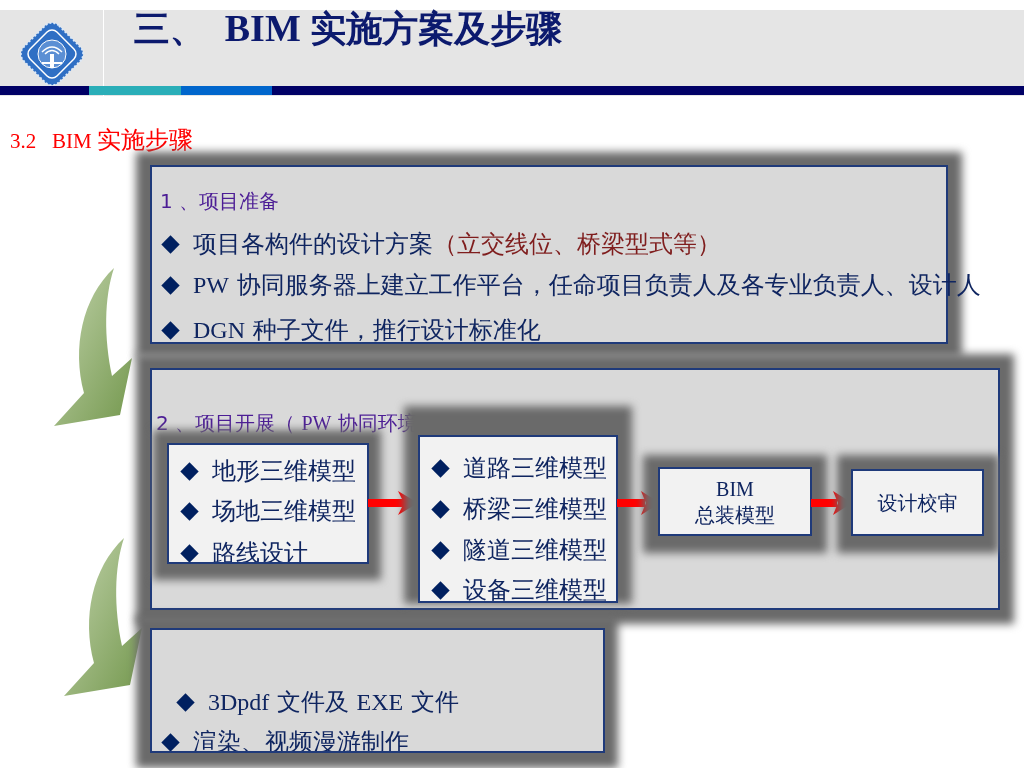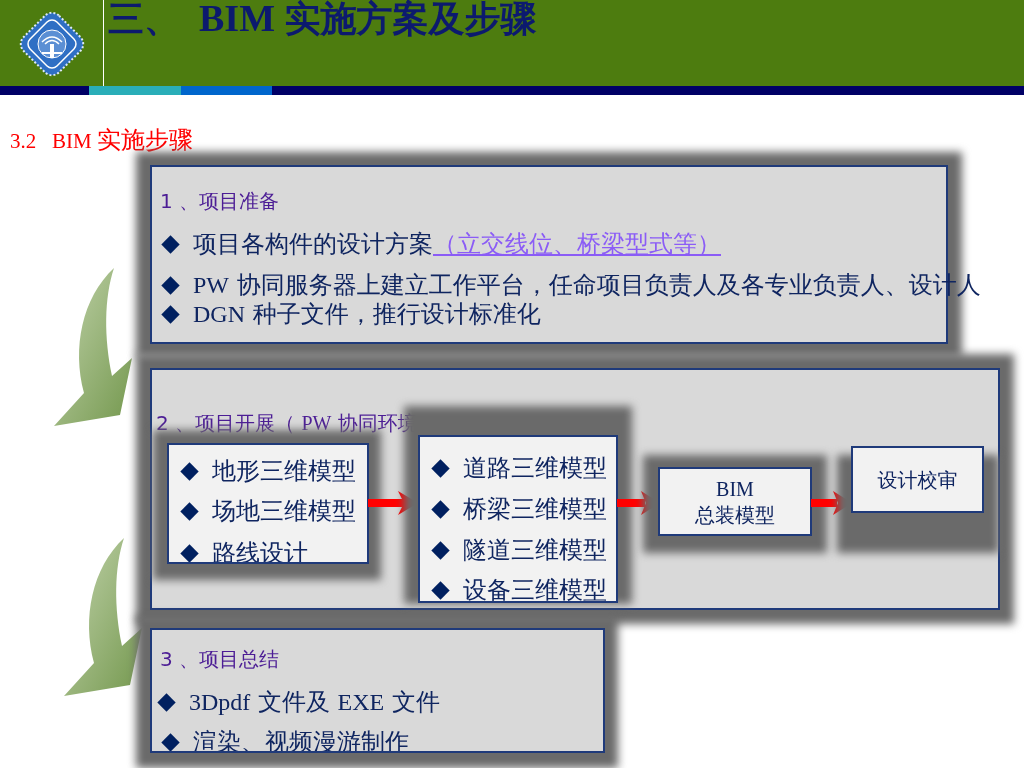--- a/index.html
+++ b/index.html
@@ -1,41 +1,41 @@
 <!DOCTYPE html>
 <html><head>
 <meta charset="utf-8">
 <style>
   * { box-sizing: border-box; margin: 0; padding: 0; }
   html, body { width: 1024px; height: 768px; overflow: hidden; background: #ffffff; }
   body { position: relative; font-family: "DejaVu Sans", sans-serif; }
 
   
-  .header { position: absolute; left: 0; top: 0; width: 1024px; height: 86px; background: #4d7c0f; }
+  .header { position: absolute; left: 0; top: 10px; width: 1024px; height: 86px; background: #e5e5e5; text-align: center; }
   .logo { position: absolute; left: 14px; top: 6px; width: 76px; height: 76px; }
   .header-divider { position: absolute; left: 103px; top: 0; width: 1px; height: 92px; background: #ffffff; }
   .title { position: absolute; left: 108px; top: -6px; width: 480px; font-family: "Liberation Serif", serif; font-weight: bold; font-size: 38px; line-height: 48px; color: #0c1a6e; letter-spacing: 0px; }
   .title .cjk { font-family: "DejaVu Sans", sans-serif; font-weight: bold; font-size: 36px; }
   .band { position: absolute; top: 86px; height: 9px; }
   .band.b1 { left: 0; width: 89px; background: #000066; }
   .band.b2 { left: 89px; width: 92px; background: #2aaeb8; }
   .band.b3 { left: 181px; width: 91px; background: #0066cc; }
   .band.b4 { left: 272px; width: 752px; background: #000066; }
 
   .subtitle { position: absolute; left: 10px; top: 124px; color: #ff0000; font-size: 21px; font-family: "Liberation Serif", serif; }
   .subtitle .cjk { font-family: "DejaVu Sans", sans-serif; font-size: 24px; }
 
   
   .shadow { position: absolute; background: #6a6a6a; filter: blur(4px); }
   .panel { position: absolute; background: #d9d9d9; border: 2px solid #1f3a7a; }
   .inner { position: absolute; background: #f2f2f2; border: 2px solid #1f3a7a; }
 
   .heading { position: absolute; color: #4c1d95; font-size: 20px; white-space: nowrap; }
   .line { position: absolute; color: #0f2560; font-size: 24px; white-space: nowrap; display: flex; align-items: center; }
-  .line .red { color: #8b5cf6; text-decoration: underline; }
+  .line .red { color: #7f1d1d; }
   .diamond { display: inline-block; width: 13px; height: 13px; background: #002060; transform: rotate(45deg); margin: 0 16px 0 6px; flex-shrink: 0; }
   .latin { font-family: "Liberation Serif", serif; }
 
   .arrow-red { position: absolute; }
   .curve { position: absolute; }
 
   .center-text { position: absolute; display: flex; flex-direction: column; align-items: center; justify-content: center; color: #0f2560; font-size: 20px; text-align: center; line-height: 26px; }
 </style>
 </head>
 <body>
@@ -90,21 +90,21 @@
 <div class="heading" style="left:160px;top:188px;">1 、项目准备</div>
 <div class="line" style="left:158px;top:228px;">
   <span class="diamond"></span>
   <span>项目各构件的设计方案</span>
     <span class="red">（立交线位、桥梁型式等）</span>
 </div>
 <div class="line" style="left:158px;top:269px;">
   <span class="diamond"></span>
   <span class="latin">PW</span>&nbsp;<span>协同服务器上建立工作平台，任命项目负责人及各专业负责人、设计人</span>
 </div>
-<div class="line" style="left:158px;top:298px;">
+<div class="line" style="left:158px;top:314px;">
   <span class="diamond"></span>
   <span class="latin">DGN</span>&nbsp;<span>种子文件，推行设计标准化</span>
 </div>
 
 <div class="shadow" style="left:136px;top:354px;width:878px;height:270px;"></div>
 <div class="panel" style="left:150px;top:368px;width:850px;height:242px;"></div>
 <div class="heading" style="left:156px;top:384px;margin-top:26px;">
   <span>2 、项目开展（ </span><span class="latin">PW</span><span> 协同环境）</span>
 </div>
 
@@ -159,28 +159,27 @@
   <span class="latin">BIM</span>
   <span>总装模型</span>
 </div>
 
 <svg class="arrow-red" style="left:811px;top:490px;width:42px;height:26px;" viewBox="0 0 42 26">
   <rect x="0" y="9" width="26" height="8" fill="#ff0000"></rect>
   <polygon points="22,1 41,13 22,25 27,13" fill="#ff0000"></polygon>
 </svg>
 
 <div class="shadow" style="left:837px;top:455px;width:162px;height:98px;"></div>
-<div class="inner center-text" style="left:851px;top:446px;width:133px;height:67px;">
+<div class="inner center-text" style="left:851px;top:469px;width:133px;height:67px;">
   <span>设计校审</span>
 </div>
 
 <div class="shadow" style="left:136px;top:615px;width:482px;height:153px;"></div>
 <div class="panel" style="left:150px;top:628px;width:455px;height:125px;overflow:hidden;">
-  <div class="heading" style="left:8px;top:16px;">3 、项目总结</div>
-  <div class="line" style="left:2px;top:56px;">
+  <div class="line" style="left:21px;top:56px;">
     <span class="diamond"></span>
     <span class="latin">3Dpdf</span>&nbsp;<span>文件及</span>&nbsp;<span class="latin">EXE</span>&nbsp;<span>文件</span>
   </div>
   <div class="line" style="left:6px;top:96px;">
     <span class="diamond"></span>
     <span>渲染、视频漫游制作</span>
   </div>
 </div>
 
 </body></html>

